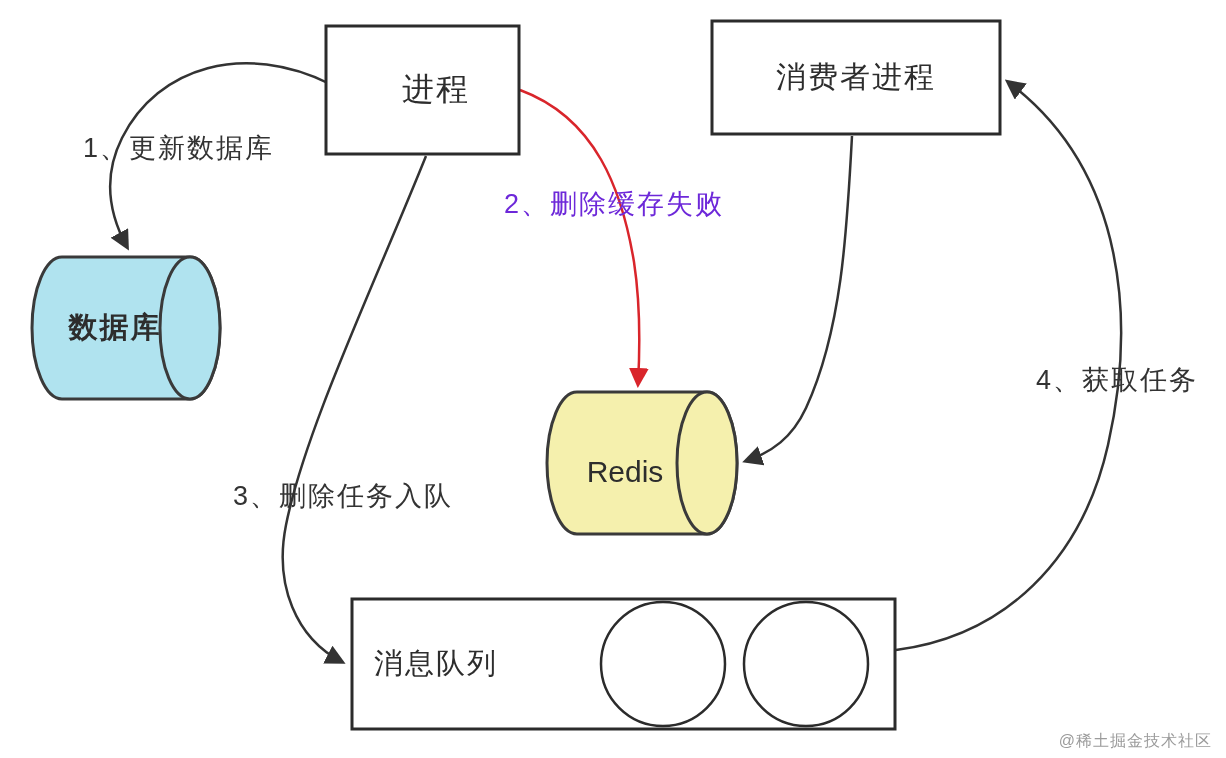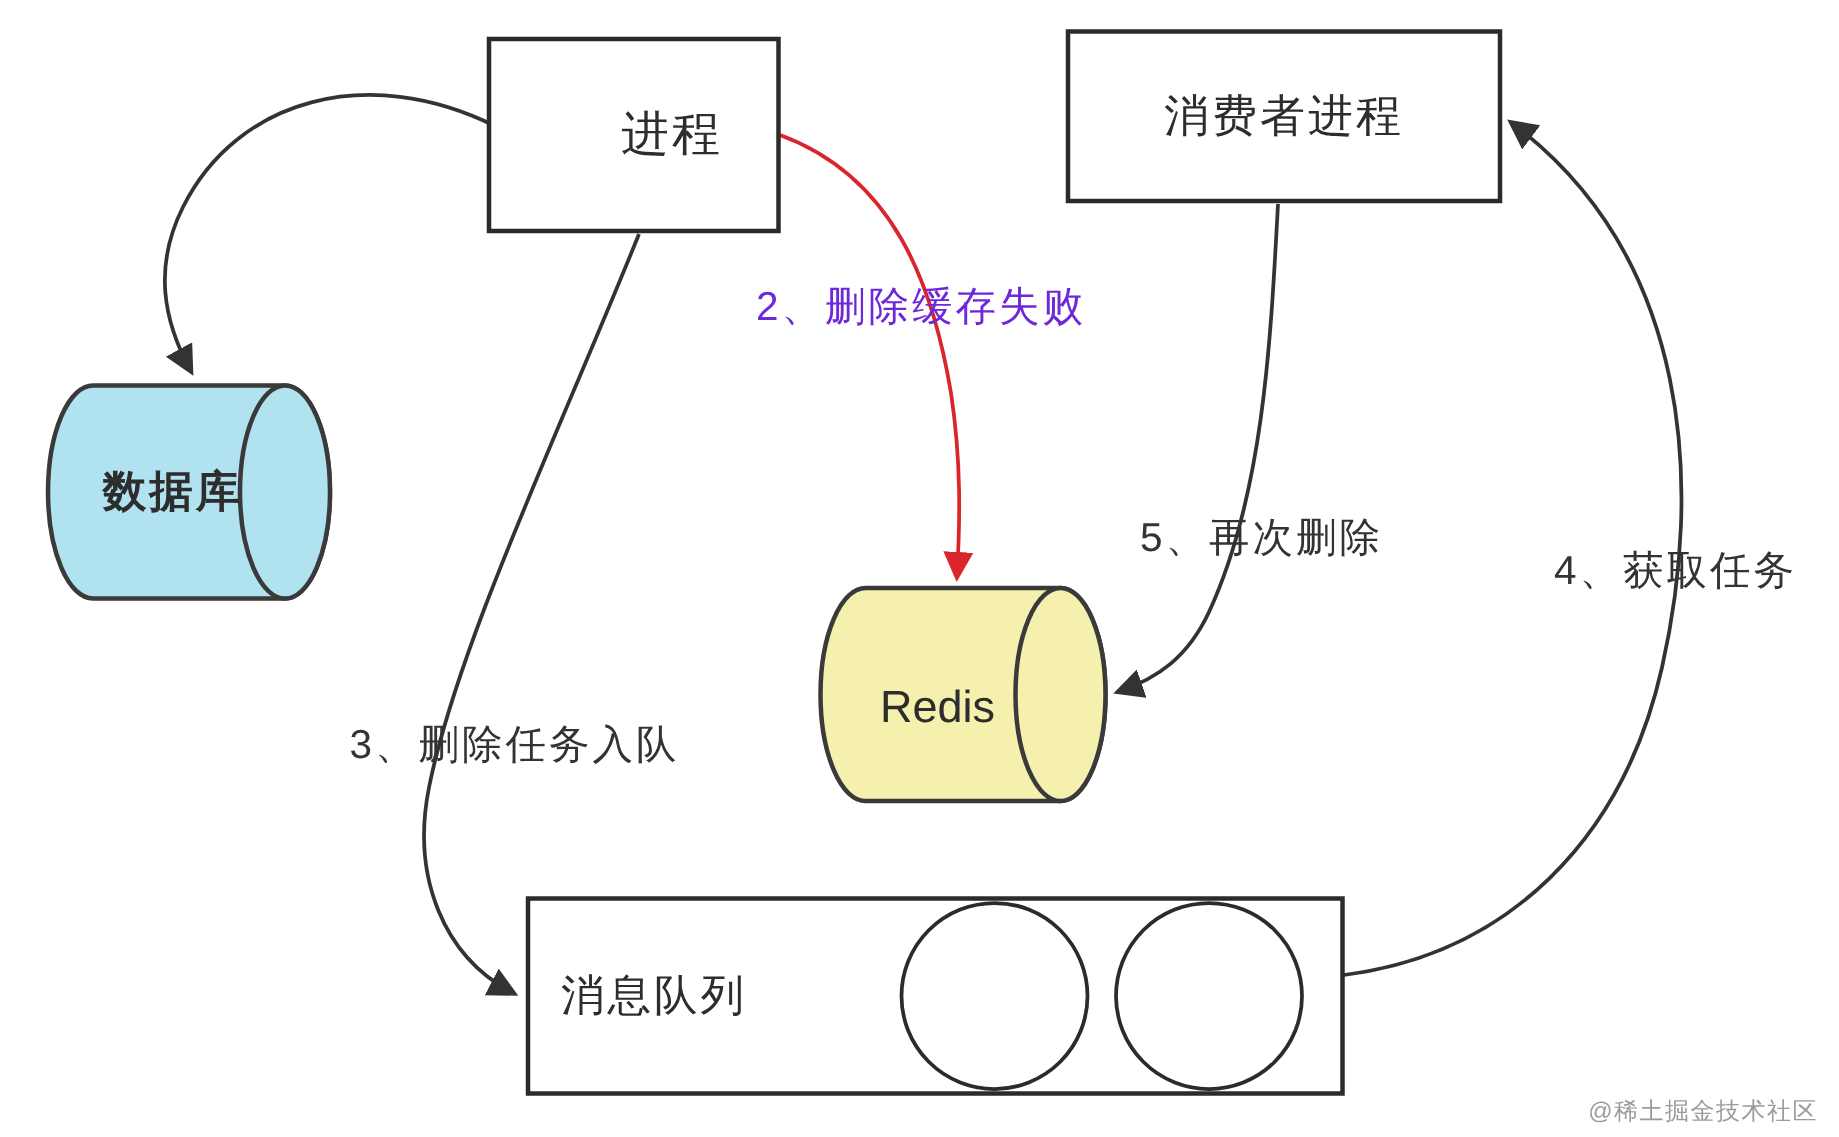--- a/index.html
+++ b/index.html
@@ -87,34 +87,34 @@
     <ellipse class="shape-cyl" cx="190" cy="328" rx="30" ry="71" fill="#b0e3ef"></ellipse>
 
     <path class="shape-cyl" d="M 577 392 H 707 A 30 71 0 0 1 707 534 H 577 A 30 71 0 0 1 577 392 Z" fill="#f5f0ad"></path>
     <ellipse class="shape-cyl" cx="707" cy="463" rx="30" ry="71" fill="#f5f0ad"></ellipse>
 
     <rect class="shape-box" x="352" y="599" width="543" height="130"></rect>
     <circle class="shape-circle" cx="663" cy="664" r="62"></circle>
     <circle class="shape-circle" cx="806" cy="664" r="62"></circle>
   </svg>
 
-  <div class="node-label" style="left:338px; top:26px; width:220px; height:128px; font-size:32px;">进程</div>
+  <div class="node-label" style="left:326px; top:26px; width:220px; height:128px; font-size:32px;">进程</div>
 
   <div class="node-label" style="left:712px; top:21px; width:288px; height:113px;">消费者进程</div>
 
   <div class="node-label" style="left:40px; top:257px; width:150px; height:142px; font-size:29px;font-weight:bold;">数据库</div>
 
   <div class="node-label" style="left:555px; top:392px; width:140px; height:160px; letter-spacing:0;">Redis</div>
 
   <div class="node-label node-label--left" style="left:374px; top:599px; width:160px; height:130px; font-size:29px;">消息队列</div>
 
+  <div class="edge-label" style="left:83px; top:130px;">1、更新数据库</div>
 
   <div class="edge-label" style="left: 504px; top: 186px; color: #6d28d9;">2、删除缓存失败</div>
 
   <div class="edge-label" style="left:186px; top:478px;margin-left:47px;">3、删除任务入队</div>
 
   <div class="edge-label" style="left:1036px; top:362px;">4、获取任务</div>
 
-  <div class="edge-label" style="left:760px; top:340px;">5、再次删除</div>
 
   <div class="watermark" style="color: rgb(155, 155, 155);">@稀土掘金技术社区</div>
 
 </div>
 
 </body></html>

